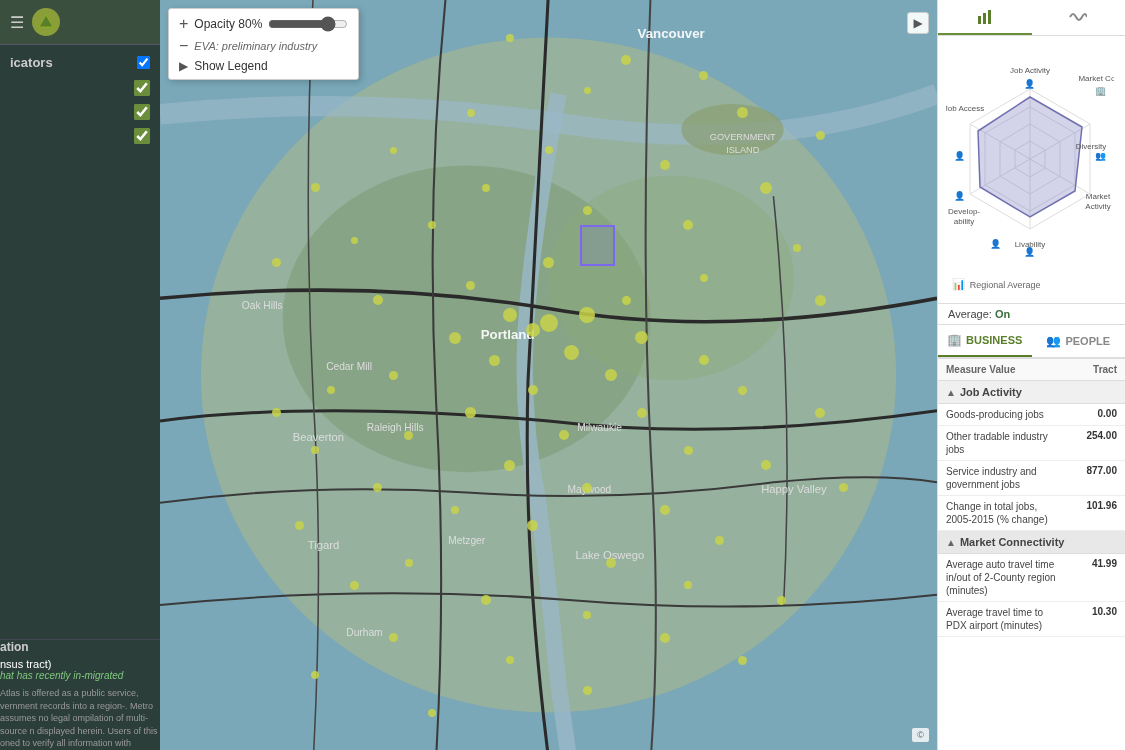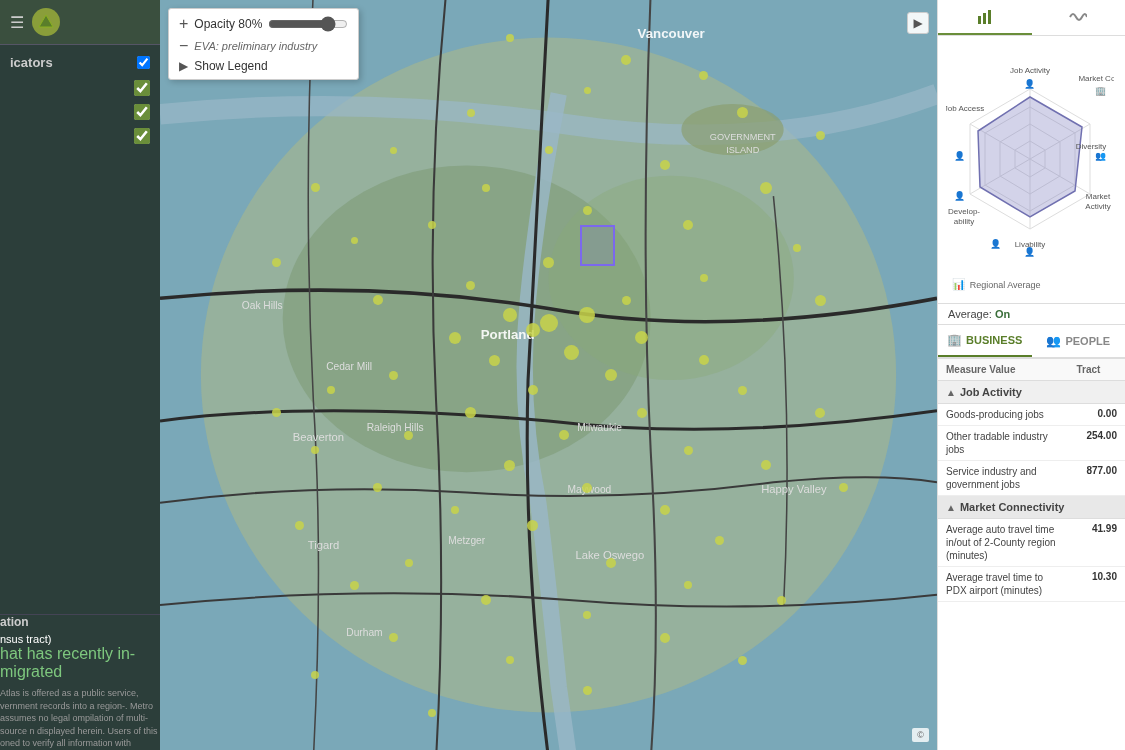--- a/index.html
+++ b/index.html
@@ -68,22 +68,23 @@
       color: #ccc;
       margin-bottom: 4px;
       font-size: 12px;
     }
     .bottom-info .tract-label {
       color: #fff;
       font-size: 11px;
     }
     .bottom-info .migrated-label {
       color: #7ec87e;
-      font-size: 16px;
+      font-size: 10px;
       margin-bottom: 6px;
+      font-style: italic;
     }
     .bottom-info p {
       font-size: 9px;
       color: #999;
       line-height: 1.4;
     }
 
     
     .map-container {
       flex: 1;
@@ -283,21 +284,21 @@
     .measure-header {
       display: flex;
       padding: 5px 8px;
       font-size: 10px;
       font-weight: bold;
       color: #666;
       border-bottom: 1px solid #ddd;
       background: #f9f9f9;
     }
     .measure-header .col-measure { flex: 2; }
-    .measure-header .col-tract { flex: 1; text-align: center; }
+    .measure-header .col-tract { flex: 1; text-align: right; }
 
     .section-header-row {
       display: flex;
       align-items: center;
       padding: 5px 8px;
       background: #f0f0f0;
       font-size: 11px;
       font-weight: bold;
       color: #444;
       cursor: pointer;
@@ -609,20 +610,24 @@
       <span class="col-tract">0.00</span>
     </div>
     <div class="data-row">
       <span class="col-measure">Other tradable industry jobs</span>
       <span class="col-tract">254.00</span>
     </div>
     <div class="data-row">
       <span class="col-measure">Service industry and government jobs</span>
       <span class="col-tract">877.00</span>
     </div>
+    <div class="data-row">
+      <span class="col-measure">Change in total jobs, 2005-2015 (% change)</span>
+      <span class="col-tract">101.96</span>
+    </div>
 
     <div class="section-header-row market-connectivity-header">
       <span class="chevron">▲</span>
       <span>Market Connectivity</span>
     </div>
     <div class="data-row">
       <span class="col-measure">Average auto travel time in/out of 2-County region (minutes)</span>
       <span class="col-tract">41.99</span>
     </div>
     <div class="data-row">

